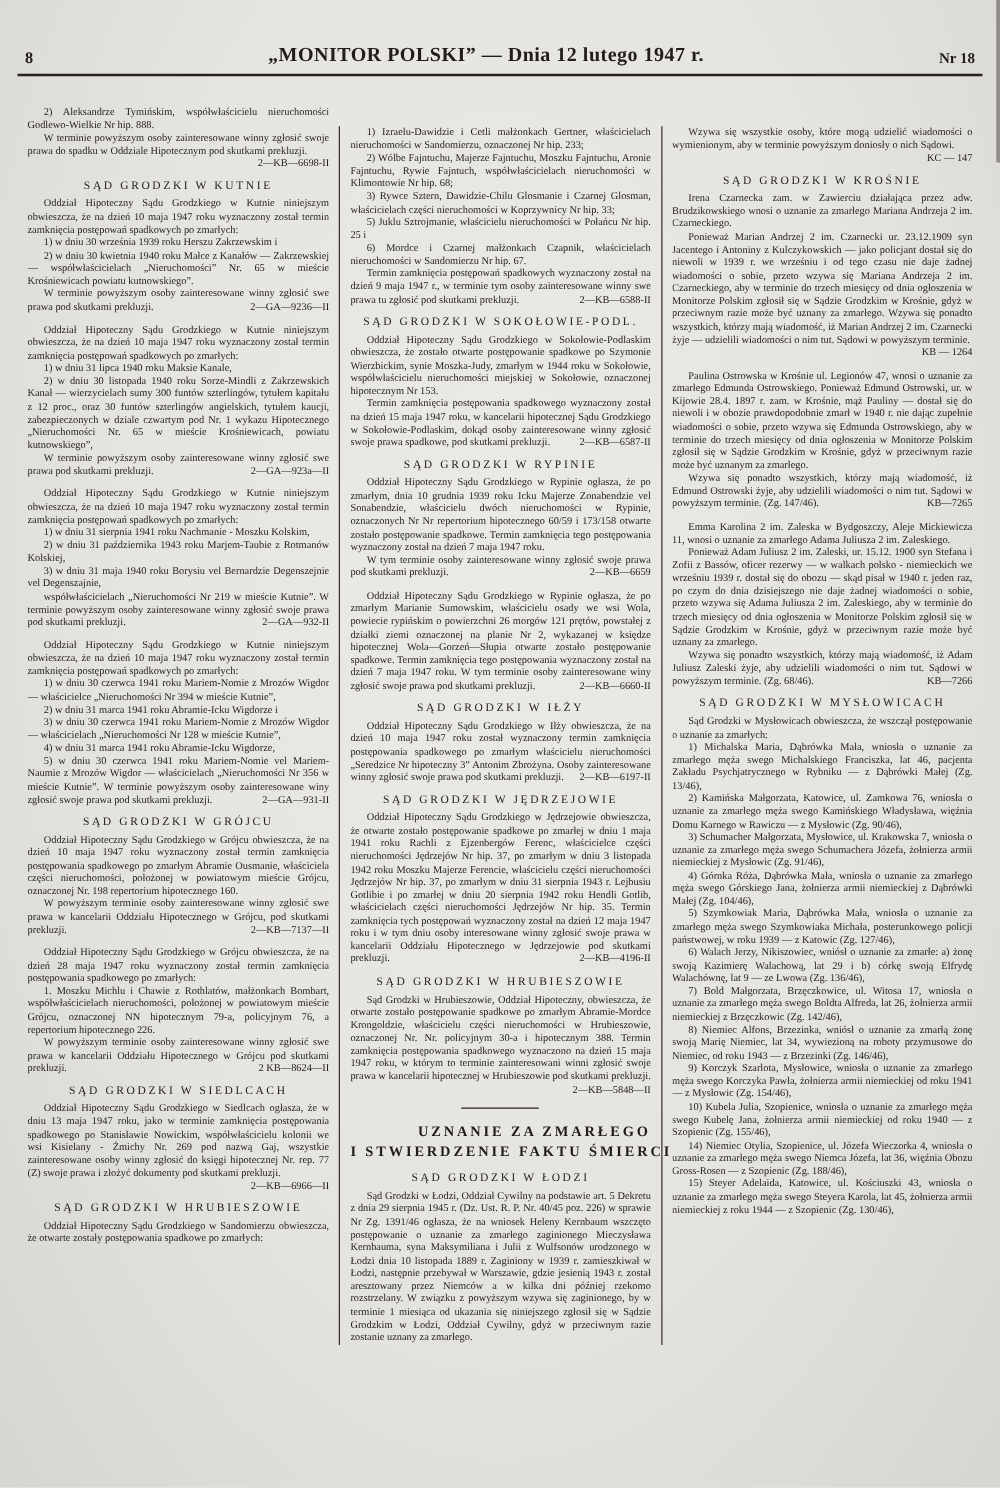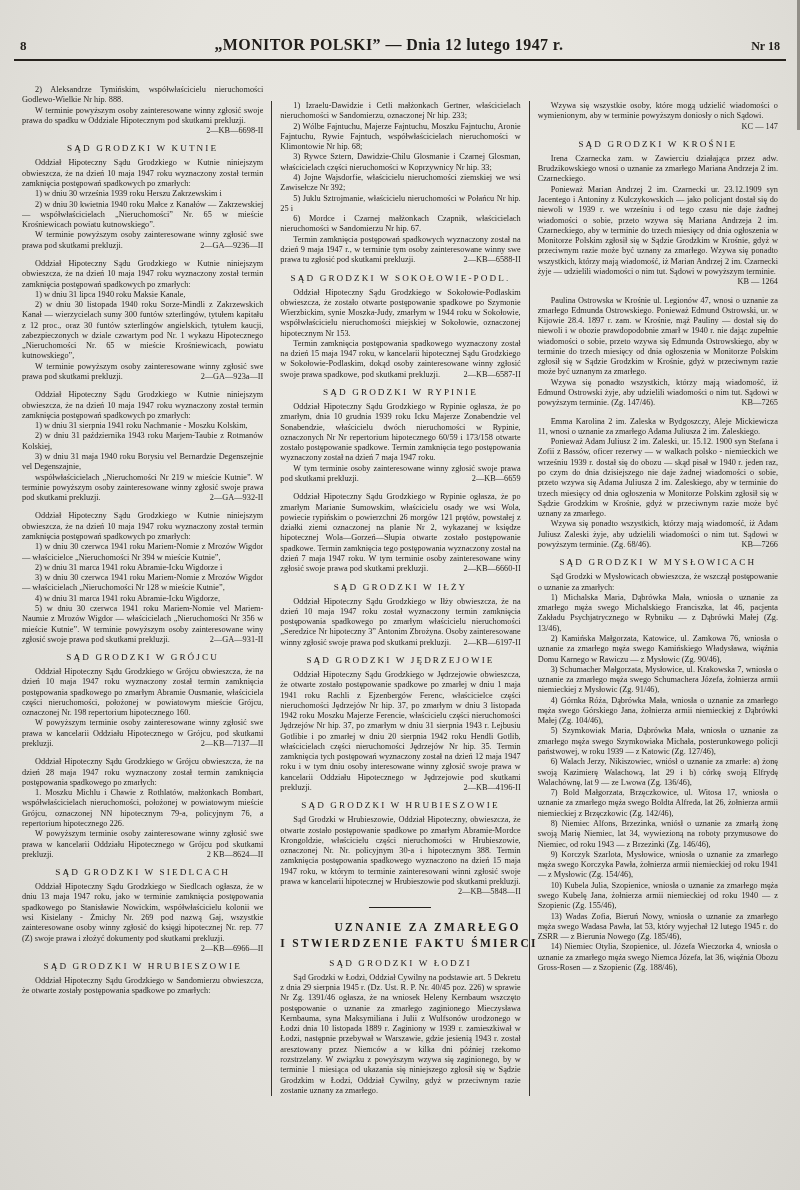--- a/index.html
+++ b/index.html
@@ -95,21 +95,20 @@
         <div class="para">W powyższym terminie osoby zainteresowane winny zgłosić swe prawa w kancelarii Oddziału Hipotecznego w Grójcu pod skutkami prekluzji.<span class="ref">2 KB—8624—II</span></div>
         <div class="court-heading">SĄD GRODZKI W SIEDLCACH</div>
         <div class="para">Oddział Hipoteczny Sądu Grodzkiego w Siedlcach ogłasza, że w dniu 13 maja 1947 roku, jako w terminie zamknięcia postępowania spadkowego po Stanisławie Nowickim, współwłaścicielu kolonii we wsi Kisielany - Żmichy Nr. 269 pod nazwą Gaj, wszystkie zainteresowane osoby winny zgłosić do księgi hipotecznej Nr. rep. 77 (Z) swoje prawa i złożyć dokumenty pod skutkami prekluzji.<span class="ref">2—KB—6966—II</span></div>
         <div class="court-heading">SĄD GRODZKI W HRUBIESZOWIE</div>
         <div class="para">Oddział Hipoteczny Sądu Grodzkiego w Sandomierzu obwieszcza, że otwarte zostały postępowania spadkowe po zmarłych:</div>
       </div>
       <div class="col">
         <div class="para">1) Izraelu-Dawidzie i Cetli małżonkach Gertner, właścicielach nieruchomości w Sandomierzu, oznaczonej Nr hip. 233;</div>
         <div class="para">2) Wólbe Fajntuchu, Majerze Fajntuchu, Moszku Fajntuchu, Aronie Fajntuchu, Rywie Fajntuch, współwłaścicielach nieruchomości w Klimontowie Nr hip. 68;</div>
         <div class="para">3) Rywce Sztern, Dawidzie-Chilu Glosmanie i Czarnej Glosman, właścicielach części nieruchomości w Koprzywnicy Nr hip. 33;</div>
-        <div class="para">4) Jojne Wajsdorfie, właścicielu nieruchomości ziemskiej we wsi Zawisełcze Nr 392;</div>
         <div class="para">5) Juklu Sztrojmanie, właścicielu nieruchomości w Połańcu Nr hip. 25 i</div>
         <div class="para">6) Mordce i Czarnej małżonkach Czapnik, właścicielach nieruchomości w Sandomierzu Nr hip. 67.</div>
         <div class="para">Termin zamknięcia postępowań spadkowych wyznaczony został na dzień 9 maja 1947 r., w terminie tym osoby zainteresowane winny swe prawa tu zgłosić pod skutkami prekluzji.<span class="ref">2—KB—6588-II</span></div>
         <div class="court-heading">SĄD GRODZKI W SOKOŁOWIE-PODL.</div>
         <div class="para">Oddział Hipoteczny Sądu Grodzkiego w Sokołowie-Podlaskim obwieszcza, że zostało otwarte postępowanie spadkowe po Szymonie Wierzbickim, synie Moszka-Judy, zmarłym w 1944 roku w Sokołowie, współwłaścicielu nieruchomości miejskiej w Sokołowie, oznaczonej hipotecznym Nr 153.</div>
         <div class="para">Termin zamknięcia postępowania spadkowego wyznaczony został na dzień 15 maja 1947 roku, w kancelarii hipotecznej Sądu Grodzkiego w Sokołowie-Podlaskim, dokąd osoby zainteresowane winny zgłosić swoje prawa spadkowe, pod skutkami prekluzji.<span class="ref">2—KB—6587-II</span></div>
         <div class="court-heading">SĄD GRODZKI W RYPINIE</div>
         <div class="para">Oddział Hipoteczny Sądu Grodzkiego w Rypinie ogłasza, że po zmarłym, dnia 10 grudnia 1939 roku Icku Majerze Zonabendzie vel Sonabendzie, właścicielu dwóch nieruchomości w Rypinie, oznaczonych Nr Nr repertorium hipotecznego 60/59 i 173/158 otwarte zostało postępowanie spadkowe. Termin zamknięcia tego postępowania wyznaczony został na dzień 7 maja 1947 roku.</div>
         <div class="para">W tym terminie osoby zainteresowane winny zgłosić swoje prawa pod skutkami prekluzji.<span class="ref">2—KB—6659</span></div>
         <div class="para new-notice">Oddział Hipoteczny Sądu Grodzkiego w Rypinie ogłasza, że po zmarłym Marianie Sumowskim, właścicielu osady we wsi Wola, powiecie rypińskim o powierzchni 26 morgów 121 prętów, powstałej z działki ziemi oznaczonej na planie Nr 2, wykazanej w księdze hipotecznej Wola—Gorzeń—Słupia otwarte zostało postępowanie spadkowe. Termin zamknięcia tego postępowania wyznaczony został na dzień 7 maja 1947 roku. W tym terminie osoby zainteresowane winy zgłosić swoje prawa pod skutkami prekluzji.<span class="ref">2—KB—6660-II</span></div>
@@ -142,17 +141,17 @@
         <div class="para">1) Michalska Maria, Dąbrówka Mała, wniosła o uznanie za zmarłego męża swego Michalskiego Franciszka, lat 46, pacjenta Zakładu Psychjatrycznego w Rybniku — z Dąbrówki Małej (Zg. 13/46),</div>
         <div class="para">2) Kamińska Małgorzata, Katowice, ul. Zamkowa 76, wniosła o uznanie za zmarłego męża swego Kamińskiego Władysława, więźnia Domu Karnego w Rawiczu — z Mysłowic (Zg. 90/46),</div>
         <div class="para">3) Schumacher Małgorzata, Mysłowice, ul. Krakowska 7, wniosła o uznanie za zmarłego męża swego Schumachera Józefa, żołnierza armii niemieckiej z Mysłowic (Zg. 91/46),</div>
         <div class="para">4) Górnka Róża, Dąbrówka Mała, wniosła o uznanie za zmarłego męża swego Górskiego Jana, żołnierza armii niemieckiej z Dąbrówki Małej (Zg. 104/46),</div>
         <div class="para">5) Szymkowiak Maria, Dąbrówka Mała, wniosła o uznanie za zmarłego męża swego Szymkowiaka Michała, posterunkowego policji państwowej, w roku 1939 — z Katowic (Zg. 127/46),</div>
         <div class="para">6) Walach Jerzy, Nikiszowiec, wniósł o uznanie za zmarłe: a) żonę swoją Kazimierę Walachową, lat 29 i b) córkę swoją Elfrydę Walachównę, lat 9 — ze Lwowa (Zg. 136/46),</div>
         <div class="para">7) Bold Małgorzata, Brzęczkowice, ul. Witosa 17, wniosła o uznanie za zmarłego męża swego Boldta Alfreda, lat 26, żołnierza armii niemieckiej z Brzęczkowic (Zg. 142/46),</div>
         <div class="para">8) Niemiec Alfons, Brzezinka, wniósł o uznanie za zmarłą żonę swoją Marię Niemiec, lat 34, wywiezioną na roboty przymusowe do Niemiec, od roku 1943 — z Brzezinki (Zg. 146/46),</div>
         <div class="para">9) Korczyk Szarlota, Mysłowice, wniosła o uznanie za zmarłego męża swego Korczyka Pawła, żołnierza armii niemieckiej od roku 1941 — z Mysłowic (Zg. 154/46),</div>
         <div class="para">10) Kubela Julia, Szopienice, wniosła o uznanie za zmarłego męża swego Kubelę Jana, żołnierza armii niemieckiej od roku 1940 — z Szopienic (Zg. 155/46),</div>
-        <div class="para">13) Wadas Zofia, Bieruń Nowy, wniosła o uznanie za zmarłego męża swego Wadasa Pawła, lat 53, który wyjechał 12 lutego 1945 r. do ZSRR — z Bierunia Nowego (Zg. 185/46),</div>
         <div class="para">14) Niemiec Otylia, Szopienice, ul. Józefa Wieczorka 4, wniosła o uznanie za zmarłego męża swego Niemca Józefa, lat 36, więźnia Obozu Gross-Rosen — z Szopienic (Zg. 188/46),</div>
+        <div class="para">15) Steyer Adelaida, Katowice, ul. Kościuszki 43, wniosła o uznanie za zmarłego męża swego Steyera Karola, lat 45, żołnierza armii niemieckiej z roku 1944 — z Szopienic (Zg. 130/46),</div>
       </div>
     </div>
 </div>
 
 </body></html>

